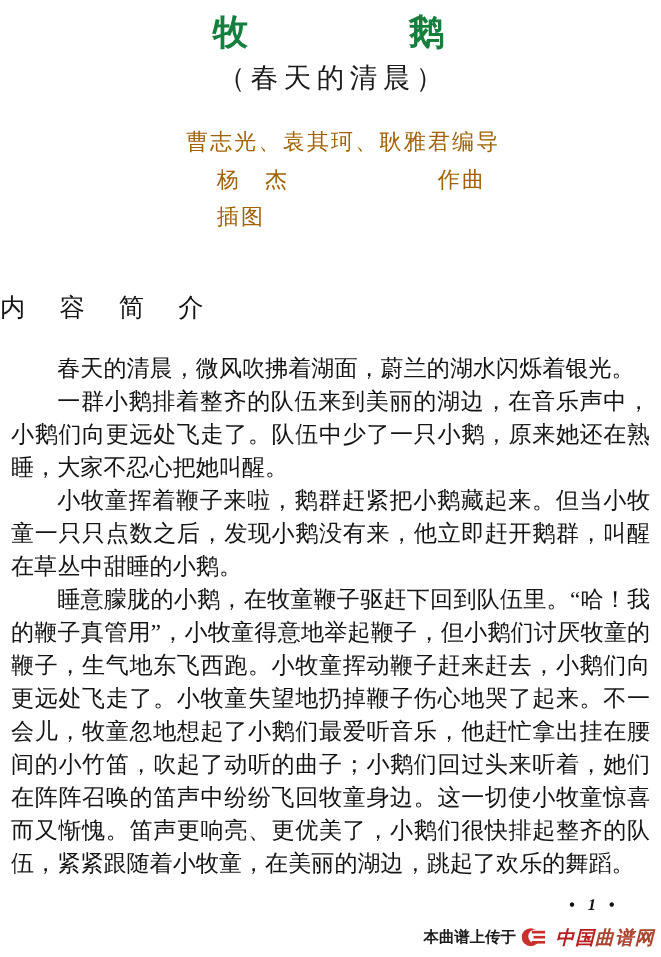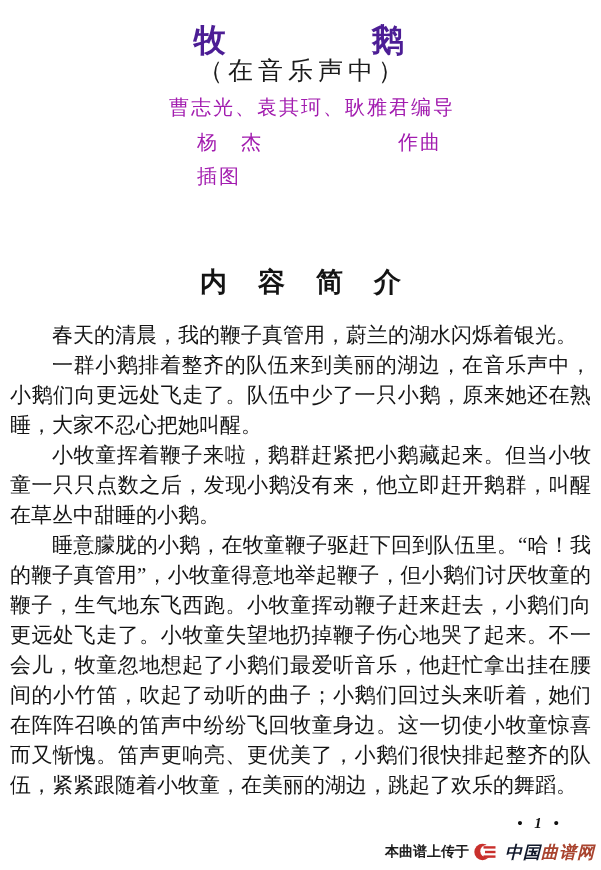--- a/index.html
+++ b/index.html
@@ -12,65 +12,65 @@
     background: #ffffff;
     color: #181818;
     font-family: "Liberation Serif", "DejaVu Serif", serif;
     overflow: hidden;
   }
 
   
   .title {
     position: absolute;
     top: 8px; left: 0; right: 4px;
-    margin: 11px;
+    margin: 0;
     text-align: center;
     font-family: "Liberation Sans", "DejaVu Sans", sans-serif;
     font-size: 32px;
     font-weight: 900;
-    color: #4c1d95;
+    color: #15803d;
   }
   .title .spread-title { letter-spacing: 146px; margin-right: -146px; }
 
   .subtitle {
     position: absolute;
     top: 54px; left: 0; right: 0;
     text-align: center;
     font-size: 25px;
     font-weight: 500;
     color: #1b1b1b;
   }
   .subtitle .spread-sub { letter-spacing: 5px; margin-right: -5px; }
 
   
   .credits {
     position: absolute;
-    top: 90px;
+    top: 112px;
     left: 169px;
     width: 291px;
     font-size: 20px;
     line-height: 34.5px;
     letter-spacing: 2px;
-    color: #a21caf;
+    color: #a16207;
   }
   .credit-split {
     display: flex;
     justify-content: space-between;
     padding-right: 18px;
     margin-left: 28px;
   }
 
   
   .section-heading {
     position: absolute;
     top: 264px; left: 0; right: 0;
     margin: 0;
-    text-align: center;
-    font-size: 27px;
-    font-weight: 700;
+    text-align: left;
+    font-size: 23px;
+    font-weight: 400;
     color: #131313;
   }
   .section-heading .spread-head { letter-spacing: 31px; margin-right: -31px; }
 
   
   .body-text {
     position: absolute;
     top: 320px;
     left: 10px;
     width: 581px;
@@ -113,53 +113,53 @@
     font-weight: bold;
     color: #1c1c1c;
   }
   .wm-logo { display: inline-flex; align-items: center; }
   .wm-site {
     font-size: 17px;
     font-weight: bold;
     font-style: italic;
     letter-spacing: 1px;
   }
-  .wm-dark { color: #0f172a; }
+  .wm-dark { color: #b91c1c; }
   .wm-red  { color: #a9442f; font-style: italic; }
 </style>
 </head>
 <body>
 
 <div class="page">
 
   <h1 class="title">
     <span class="spread-title">牧鹅</span>
   </h1>
 
   <div class="subtitle">
-    <span class="spread-sub">（在音乐声中）</span>
+    <span class="spread-sub">（春天的清晨）</span>
   </div>
 
   <div class="credits">
     <div class="credit-line">曹志光、袁其珂、耿雅君编导</div>
     <div class="credit-line credit-split">
       <span>杨　杰</span>
       <span>作曲</span>
     </div>
     <div class="credit-line credit-split">
       <span>插图</span>
     </div>
   </div>
 
   <h2 class="section-heading">
     <span class="spread-head">内容简介</span>
   </h2>
 
   <div class="body-text">
-    <p>春天的清晨，我的鞭子真管用，蔚兰的湖水闪烁着银光。</p>
+    <p>春天的清晨，微风吹拂着湖面，蔚兰的湖水闪烁着银光。</p>
     <p>一群小鹅排着整齐的队伍来到美丽的湖边，在音乐声中，小鹅们向更远处飞走了。队伍中少了一只小鹅，原来她还在熟睡，大家不忍心把她叫醒。</p>
     <p>小牧童挥着鞭子来啦，鹅群赶紧把小鹅藏起来。但当小牧童一只只点数之后，发现小鹅没有来，他立即赶开鹅群，叫醒在草丛中甜睡的小鹅。</p>
     <p>睡意朦胧的小鹅，在牧童鞭子驱赶下回到队伍里。“哈！我的鞭子真管用”，小牧童得意地举起鞭子，但小鹅们讨厌牧童的鞭子，生气地东飞西跑。小牧童挥动鞭子赶来赶去，小鹅们向更远处飞走了。小牧童失望地扔掉鞭子伤心地哭了起来。不一会儿，牧童忽地想起了小鹅们最爱听音乐，他赶忙拿出挂在腰间的小竹笛，吹起了动听的曲子；小鹅们回过头来听着，她们在阵阵召唤的笛声中纷纷飞回牧童身边。这一切使小牧童惊喜而又惭愧。笛声更响亮、更优美了，小鹅们很快排起整齐的队伍，紧紧跟随着小牧童，在美丽的湖边，跳起了欢乐的舞蹈。</p>
   </div>
 
   <div class="page-number">• 1 •</div>
 
   <div class="watermark">
     <span class="wm-prefix">本曲谱上传于</span>
     <span class="wm-logo">

